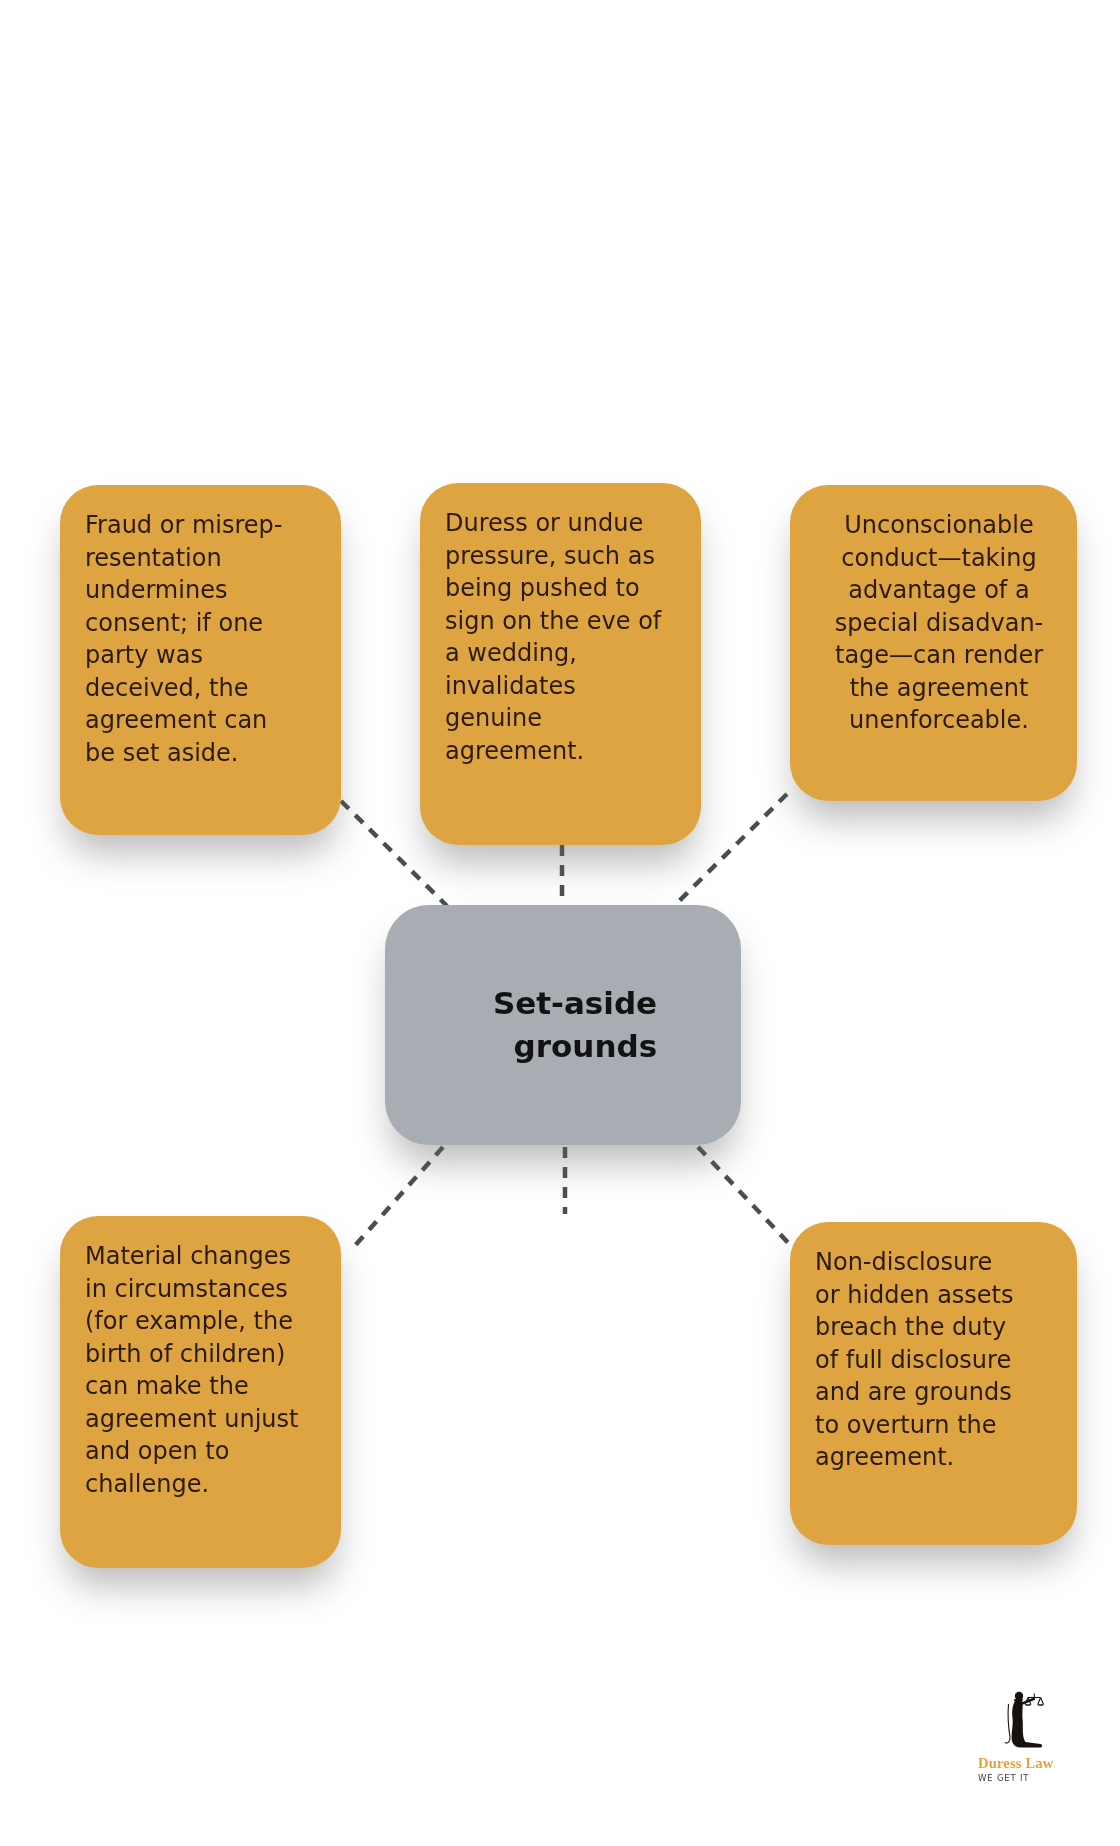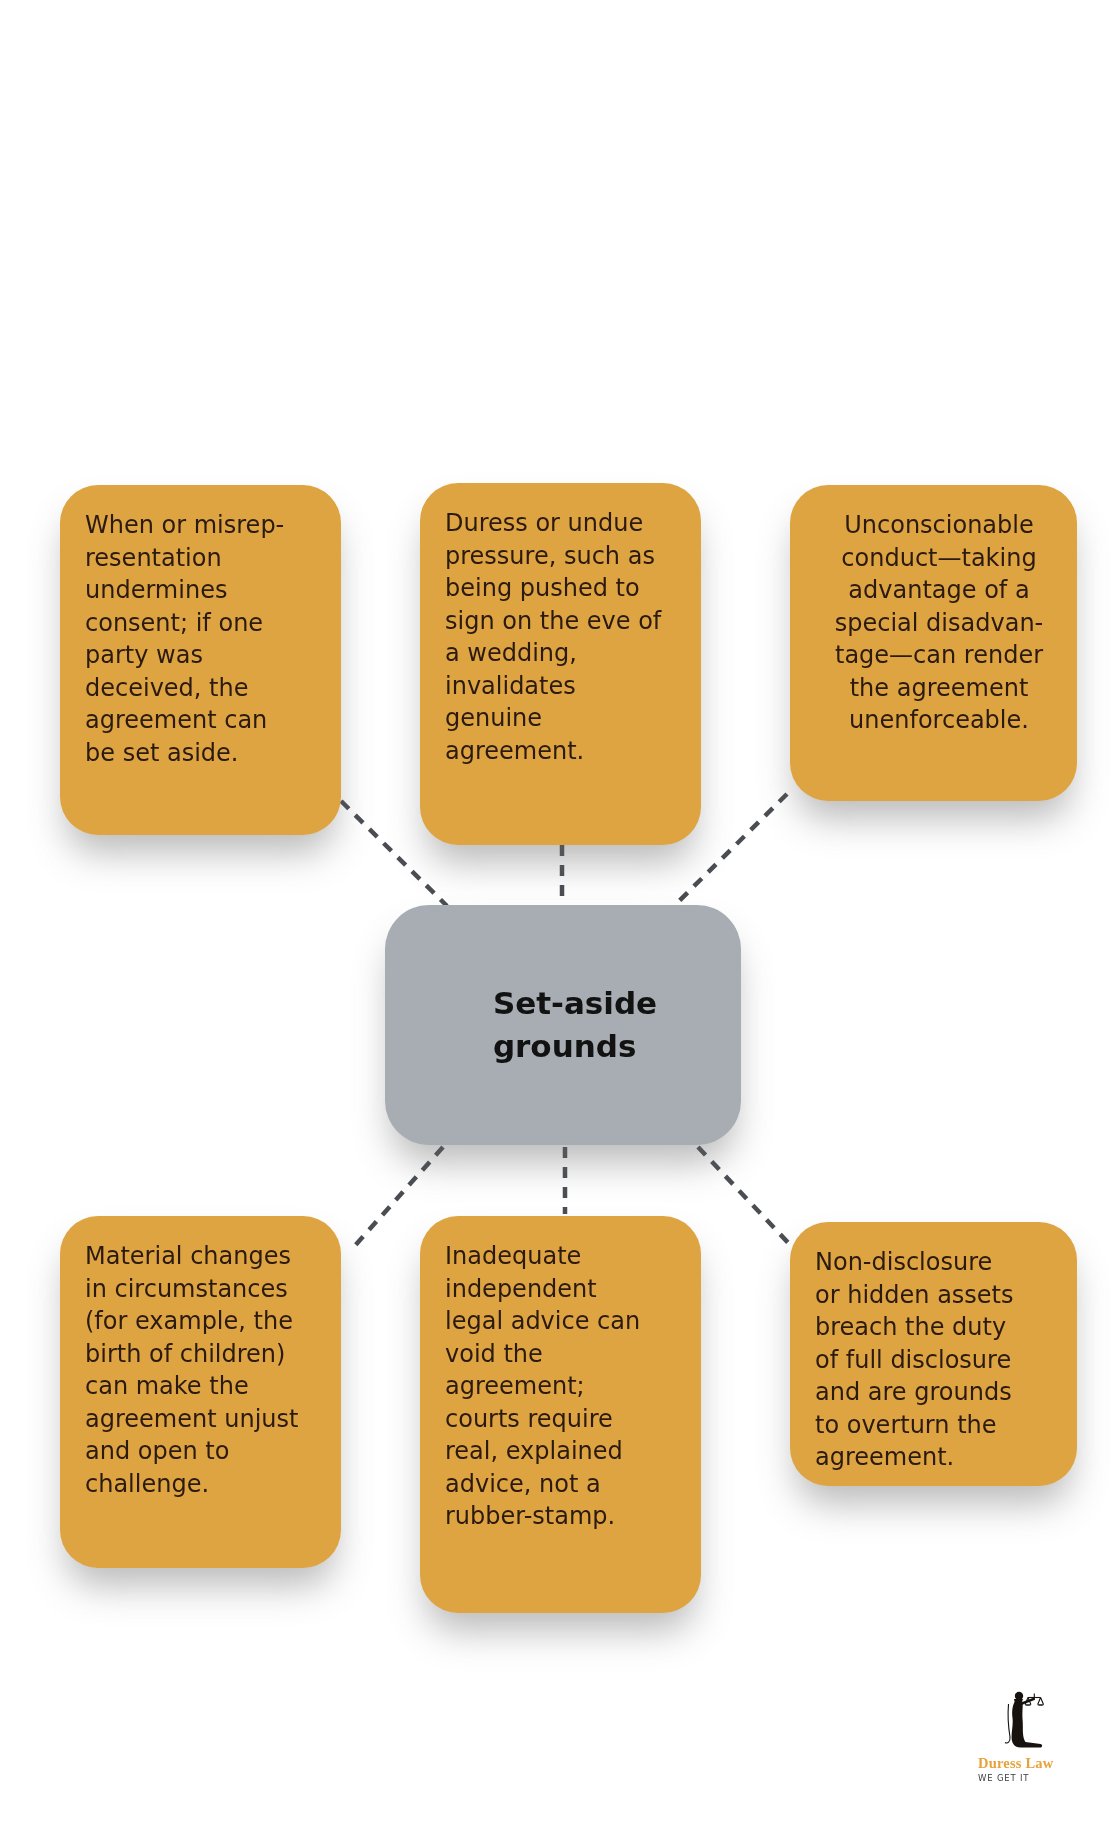--- a/index.html
+++ b/index.html
@@ -57,38 +57,38 @@
     font-size: 24px;
     line-height: 32.5px;
     color: var(--node-text);
     white-space: pre;
   }
   .node-fraud    { left: 60px;  top: 485px;  width: 281px; height: 350px; }
   .node-duress   { left: 420px; top: 483px;  width: 281px; height: 362px; }
   .node-uncon    { left: 790px; top: 485px;  width: 287px; height: 316px; text-align: center; }
   .node-material { left: 60px;  top: 1216px; width: 281px; height: 352px; }
   .node-advice   { left: 420px; top: 1216px; width: 281px; height: 397px; }
-  .node-nondisc  { left: 790px; top: 1222px; width: 287px; height: 264px; }
+  .node-nondisc  { left: 790px; top: 1222px; width: 287px; height: 323px; }
   .center-node {
     position: absolute;
     left: 385px; top: 905px;
     width: 356px; height: 240px;
     background: var(--gray);
     border-radius: 44px;
     box-shadow: 0 24px 36px -6px rgba(105,105,105,0.45);
     display: flex;
     align-items: center;
     justify-content: center;
   }
   .center-node .center-label {
     font-weight: bold;
     font-size: 31px;
     line-height: 43px;
     color: #121212;
-    text-align: left;
+    text-align: right;
     white-space: pre-line;
     margin-left: 24px;
   }
   .logo {
     position: absolute;
     left: 978px; top: 1690px;
     width: 130px;
   }
   .logo .justice-icon {
     display: block;
@@ -121,21 +121,21 @@
   <svg class="connectors" viewBox="0 0 1120 1846" xmlns="http://www.w3.org/2000/svg">
     <line x1="341" y1="801" x2="447" y2="906"></line>
     <line x1="562" y1="845" x2="562" y2="903"></line>
     <line x1="787" y1="794" x2="674" y2="906"></line>
     <line x1="443" y1="1147" x2="352" y2="1249"></line>
     <line x1="565" y1="1147" x2="565" y2="1214"></line>
     <line x1="698" y1="1147" x2="794" y2="1249"></line>
   </svg>
 
   <div class="node node-fraud">
-    <div class="node-text">When or misrep-
+    <div class="node-text">Fraud or misrep-
 resentation
 undermines
 consent; if one
 party was
 deceived, the
 agreement can
 be set aside.</div>
   </div>
 
   <div class="node node-duress">
@@ -168,31 +168,20 @@
     <div class="node-text">Material changes
 in circumstances
 (for example, the
 birth of children)
 can make the
 agreement unjust
 and open to
 challenge.</div>
   </div>
 
-  <div class="node node-advice">
-    <div class="node-text">Inadequate
-independent
-legal advice can
-void the
-agreement;
-courts require
-real, explained
-advice, not a
-rubber-stamp.</div>
-  </div>
 
   <div class="node node-nondisc">
     <div class="node-text">Non-disclosure
 or hidden assets
 breach the duty
 of full disclosure
 and are grounds
 to overturn the
 agreement.</div>
   </div>

